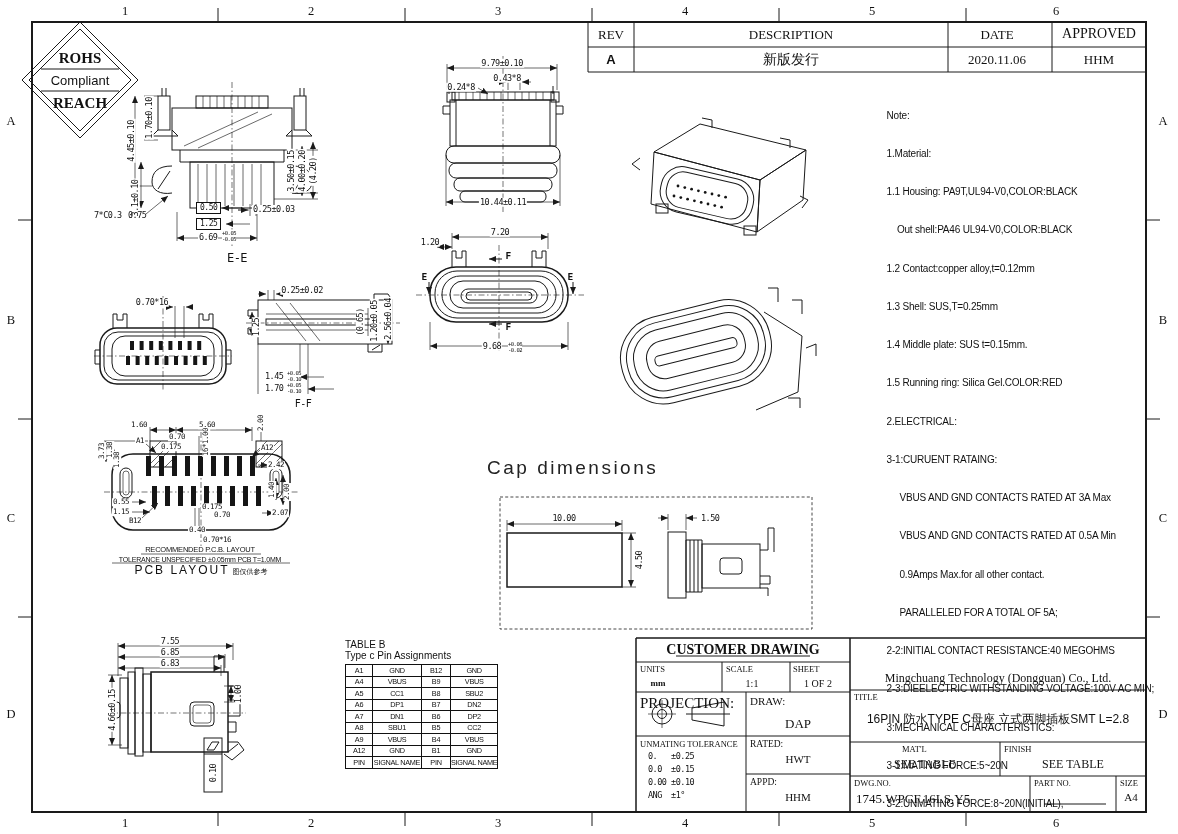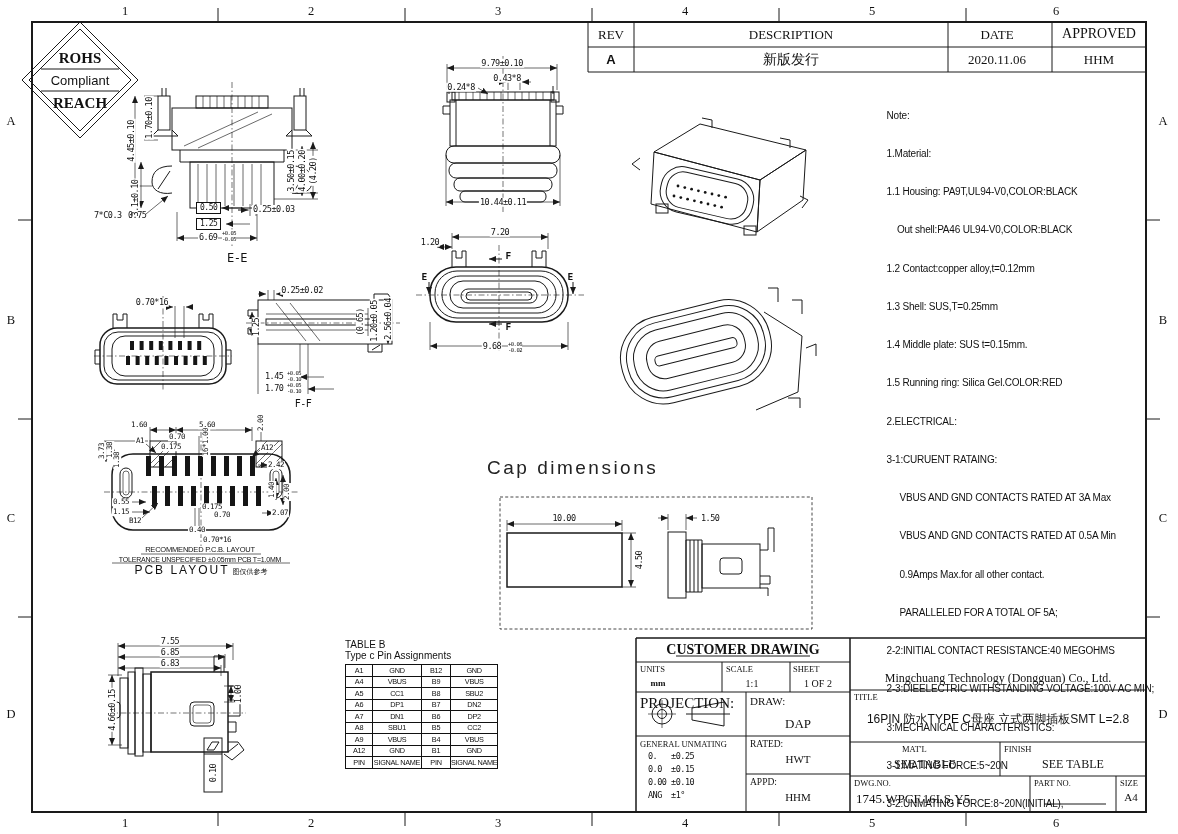--- a/index.html
+++ b/index.html
@@ -533,21 +533,21 @@
 <div class="t srf c" style="left:743px;top:650px;font-size:14px;font-weight:bold">CUSTOMER DRAWING</div>
 <div class="t lbl" style="left:640px;top:665px">UNITS</div>
 <div class="t val c" style="left:658px;top:683px;font-size:9px;font-weight:bold">mm</div>
 <div class="t lbl" style="left:726px;top:665px">SCALE</div>
 <div class="t val c" style="left:752px;top:684px;font-size:10px">1:1</div>
 <div class="t lbl" style="left:793px;top:665px">SHEET</div>
 <div class="t val c" style="left:818px;top:684px;font-size:10px">1 OF 2</div>
 <div class="t lbl" style="left:640px;top:696px;font-size:15px">PROJECTION:</div>
 <div class="t lbl" style="left:750px;top:696px;font-size:11px">DRAW:</div>
 <div class="t val c" style="left:798px;top:723px;font-size:13px">DAP</div>
-<div class="t lbl" style="left:640px;top:740px">GENERAL UNMATING</div>
+<div class="t lbl" style="left:640px;top:740px">UNMATING TOLERANCE</div>
 <div class="t dm" style="left:648px;top:752px;white-space:pre">0.   ±0.25</div>
 <div class="t dm" style="left:648px;top:765px;white-space:pre">0.0  ±0.15</div>
 <div class="t dm" style="left:648px;top:778px;white-space:pre">0.00 ±0.10</div>
 <div class="t dm" style="left:648px;top:791px;white-space:pre">ANG  ±1°</div>
 <div class="t lbl" style="left:750px;top:740px;font-size:9.5px">RATED:</div>
 <div class="t val c" style="left:798px;top:759px;font-size:11px">HWT</div>
 <div class="t lbl" style="left:750px;top:778px;font-size:9.5px">APPD:</div>
 <div class="t val c" style="left:798px;top:797px;font-size:11px">HHM</div>
 <div class="t srf c" style="left:998px;top:678px;font-size:12px">Mingchuang Technology (Dongguan) Co., Ltd.</div>
 <div class="t lbl" style="left:854px;top:693px">TITLE</div>

